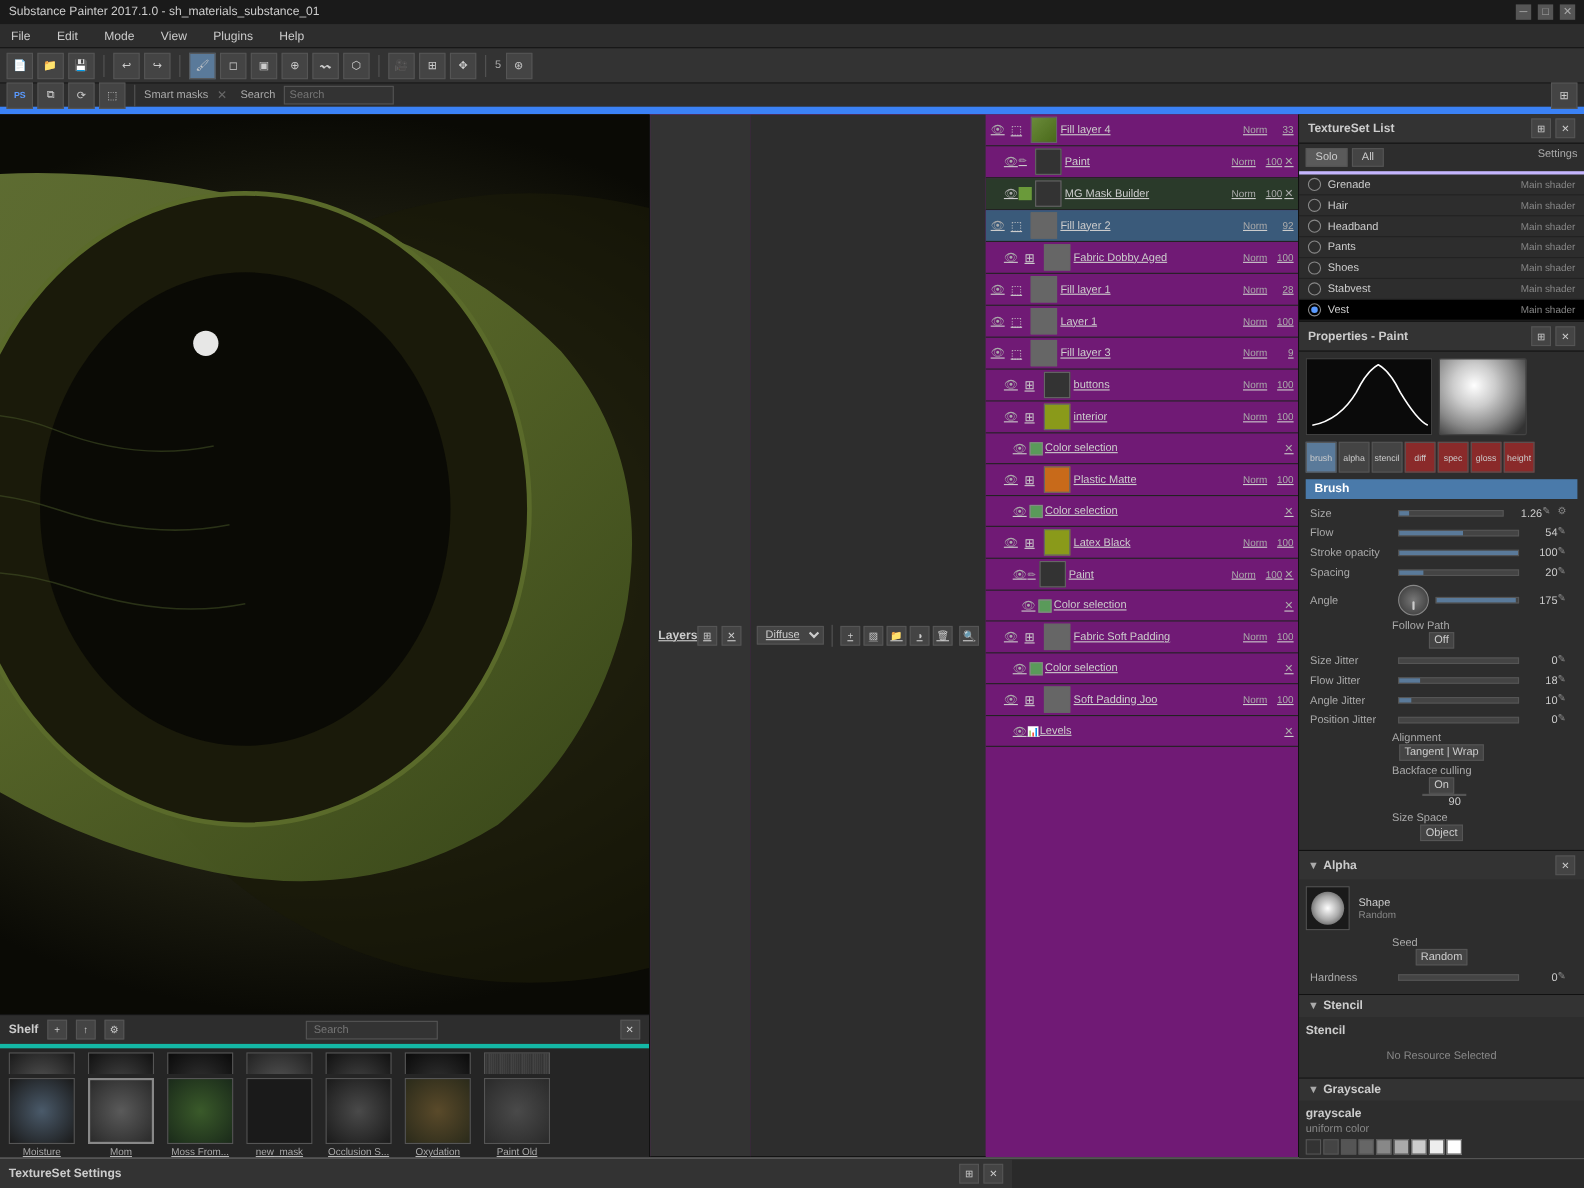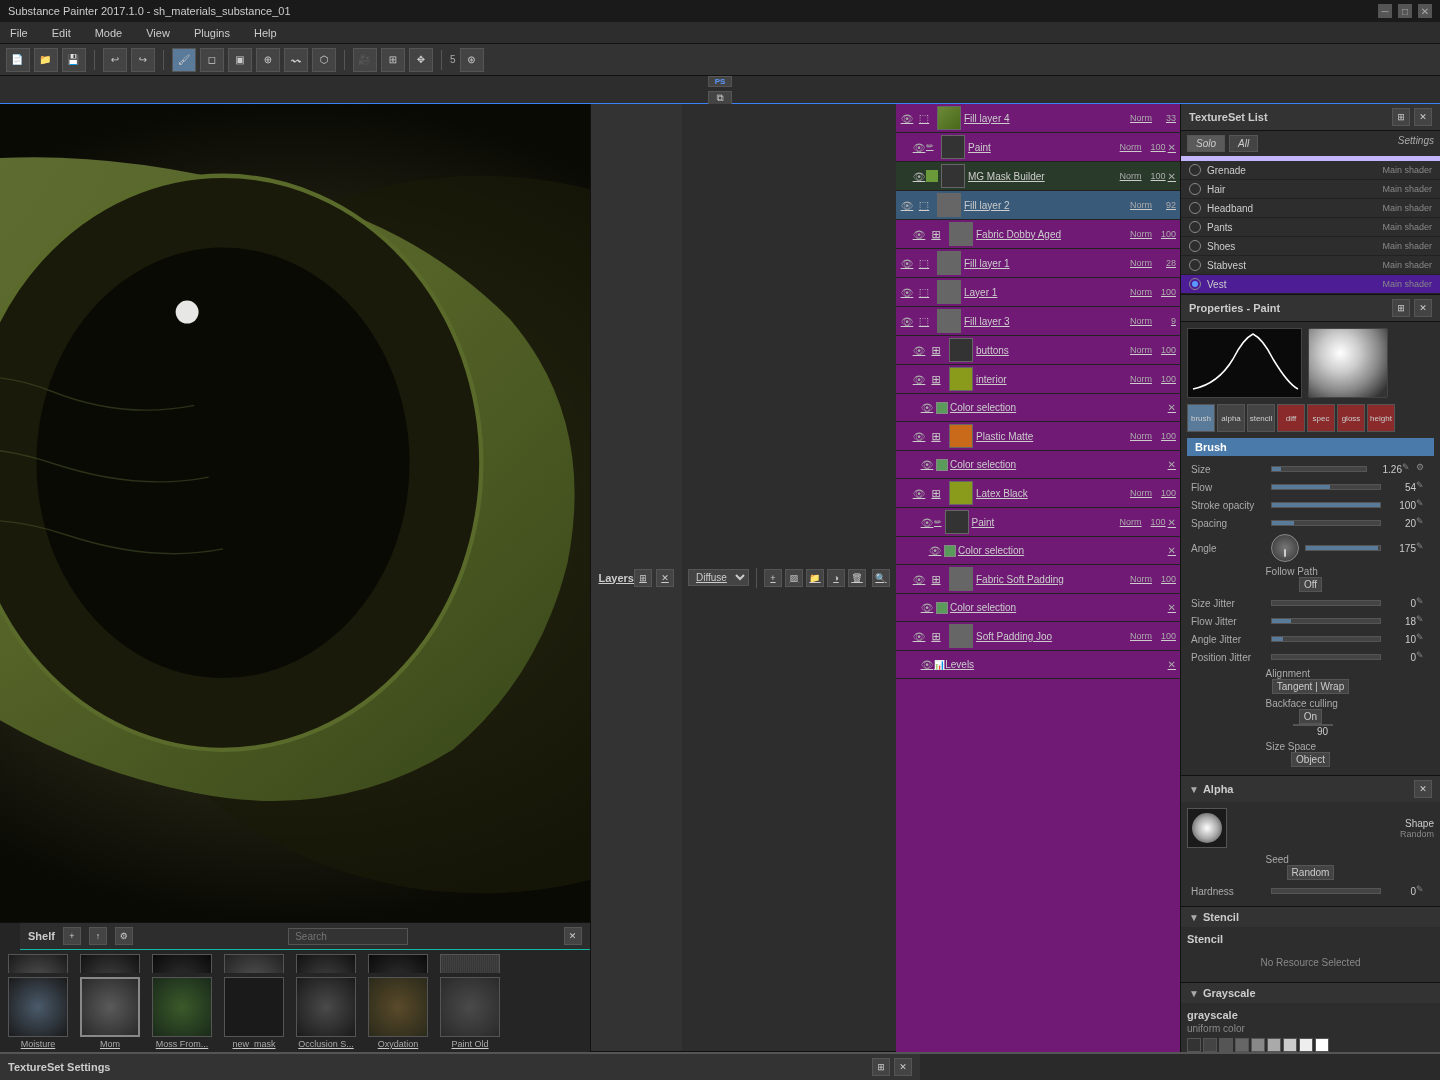--- a/index.html
+++ b/index.html
@@ -14,32 +14,32 @@
     #menubar { background: #2d2d2d; height: 22px; display: flex; align-items: center; padding: 0 4px; gap: 12px; border-bottom: 1px solid #111; }
     .menu-item { color: #ccc; font-size: 11px; cursor: pointer; padding: 2px 6px; }
     
     
     #toolbar { background: #333; height: 32px; display: flex; align-items: center; padding: 0 6px; gap: 4px; border-bottom: 1px solid #111; }
     .tool-btn { width: 24px; height: 24px; background: #444; border: 1px solid #555; color: #ccc; font-size: 10px; cursor: pointer; display: flex; align-items: center; justify-content: center; }
     .tool-btn.active { background: #5a7a9a; }
     .tool-sep { width: 1px; height: 20px; background: #555; margin: 0 4px; }
     
     
-    #toolbar2 { background: #2d2d2d; height: 28px; display: flex; align-items: center; padding: 0 6px; gap: 4px; border-bottom: 1px solid #3b82f6; flex-direction: column; }
+    #toolbar2 { background: #2d2d2d; height: 28px; display: flex; align-items: center; padding: 0 6px; gap: 4px; border-bottom: 7px solid #3b82f6; }
     
     
     #main { display: flex; height: calc(1080px - 22px - 22px - 32px - 28px - 28px); }
     
     
     #viewport { flex: 1; background: #1a1a1a; position: relative; overflow: hidden; }
     #viewport-label { position: absolute; top: 8px; left: 8px; color: #aaa; font-size: 11px; }
     
     
     #shelf-area { height: 130px; background: #252525; border-top: 1px solid #111; }
-    #shelf-header { display: flex; align-items: center; padding: 4px 8px; background: #2d2d2d; border-bottom: 1px solid #14b8a6; justify-content: space-between; margin-left: 20px; }
+    #shelf-header { display: flex; align-items: center; padding: 4px 8px; background: #2d2d2d; border-bottom: 4px solid #14b8a6; justify-content: space-between; }
     #shelf-header-left { display: flex; align-items: center; gap: 8px; }
     #shelf-content { display: flex; height: calc(100% - 26px); }
     #shelf-sidebar { width: 110px; background: #2a2a2a; border-right: 1px solid #111; padding: 4px; overflow-y: auto; }
     .shelf-group { color: #aaa; font-size: 10px; padding: 2px 4px; cursor: pointer; }
     #shelf-items { flex: 1; display: flex; flex-wrap: nowrap; align-items: flex-start; overflow-x: auto; padding: 4px; gap: 4px; }
     .shelf-item { display: flex; flex-direction: column; align-items: center; width: 68px; min-width: 68px; cursor: pointer; }
     .shelf-thumb { width: 60px; height: 60px; background: #444; border: 1px solid #555; position: relative; overflow: hidden; }
     .shelf-label { font-size: 9px; color: #aaa; text-align: center; margin-top: 2px; width: 100%; overflow: hidden; text-overflow: ellipsis; white-space: nowrap; }
     
     
@@ -66,21 +66,21 @@
     .layer-opacity { color: #aaa; font-size: 9px; margin-left: 4px; width: 20px; text-align: right; }
     .layer-delete { color: #aaa; font-size: 10px; cursor: pointer; margin-left: 2px; }
     .layer-color-sel { width: 12px; height: 12px; background: #5a9a5a; margin: 0 2px; border: 1px solid #888; }
     
     
     #right-side { width: 260px; background: #2d2d2d; border-left: 1px solid #111; display: flex; flex-direction: column; overflow-y: auto; }
     
     
     #textureset-list { background: #2d2d2d; border-bottom: 1px solid #111; }
     #textureset-header { background: #333; padding: 4px 8px; display: flex; align-items: center; justify-content: space-between; border-bottom: 1px solid #111; }
-    .textureset-tabs { display: flex; gap: 4px; padding: 4px 6px; border-bottom: 5px solid #c4b5fd; font-style: italic; }
+    .textureset-tabs { display: flex; gap: 4px; padding: 4px 6px; border-bottom: 3px solid #c4b5fd; }
     .ts-tab { background: #444; padding: 2px 8px; font-size: 10px; color: #ccc; cursor: pointer; border: 1px solid #555; }
     .ts-tab.active { background: #5a5a5a; }
     .ts-settings { font-size: 10px; color: #aaa; cursor: pointer; }
     .ts-row { display: flex; align-items: center; padding: 3px 8px; border-bottom: 1px solid #222; cursor: pointer; gap: 6px; }
     .ts-radio { width: 12px; height: 12px; border-radius: 50%; border: 1px solid #888; background: transparent; display: flex; align-items: center; justify-content: center; }
     .ts-radio.active::after { content: ''; width: 6px; height: 6px; border-radius: 50%; background: #5a9aff; }
     .ts-name { flex: 1; font-size: 10px; color: #ccc; }
     .ts-shader { font-size: 9px; color: #888; }
     
     
@@ -109,21 +109,21 @@
     .prop-row2 { display: flex; align-items: center; padding: 2px 4px; flex-direction: column; }
     .prop-label2 { width: 90px; color: #aaa; font-size: 10px; }
     .prop-dropdown { background: #444; border: 1px solid #555; padding: 1px 4px; color: #ccc; font-size: 10px; cursor: pointer; }
     
     
     .collapsible-section { border-top: 1px solid #111; }
     .coll-header { display: flex; align-items: center; padding: 4px 8px; cursor: pointer; background: #333; }
     .coll-arrow { color: #aaa; margin-right: 4px; font-size: 10px; }
     .coll-title { font-size: 11px; color: #ccc; font-weight: bold; }
     .coll-content { padding: 6px; }
-    .alpha-preview { display: flex; gap: 8px; align-items: center; text-align: right; }
+    .alpha-preview { display: flex; gap: 8px; align-items: center; }
     .alpha-thumb { width: 40px; height: 40px; background: #1a1a1a; border: 1px solid #555; display: flex; align-items: center; justify-content: center; }
     .alpha-info { flex: 1; }
     .alpha-name { font-size: 10px; color: #ccc; }
     .alpha-sub { font-size: 9px; color: #888; }
     
     .stencil-preview { text-align: center; color: #888; font-size: 10px; padding: 8px; }
     
     
     ::-webkit-scrollbar { width: 6px; height: 6px; }
     ::-webkit-scrollbar-track { background: #222; }
@@ -572,21 +572,21 @@
         <div class="ts-row">
           <div class="ts-radio"></div>
           <span class="ts-name">Shoes</span>
           <span class="ts-shader">Main shader</span>
         </div>
         <div class="ts-row">
           <div class="ts-radio"></div>
           <span class="ts-name">Stabvest</span>
           <span class="ts-shader">Main shader</span>
         </div>
-        <div class="ts-row" style="background:#4c1d95;">
+        <div class="ts-row" style="background:#000000;">
           <div class="ts-radio active"></div>
           <span class="ts-name">Vest</span>
           <span class="ts-shader">Main shader</span>
         </div>
       </div>
 
       <div id="props-paint">
         <div id="props-header">
           <span style="font-size:11px;font-weight:bold;color:#ccc;">Properties - Paint</span>
           <div style="display:flex;gap:4px;">

